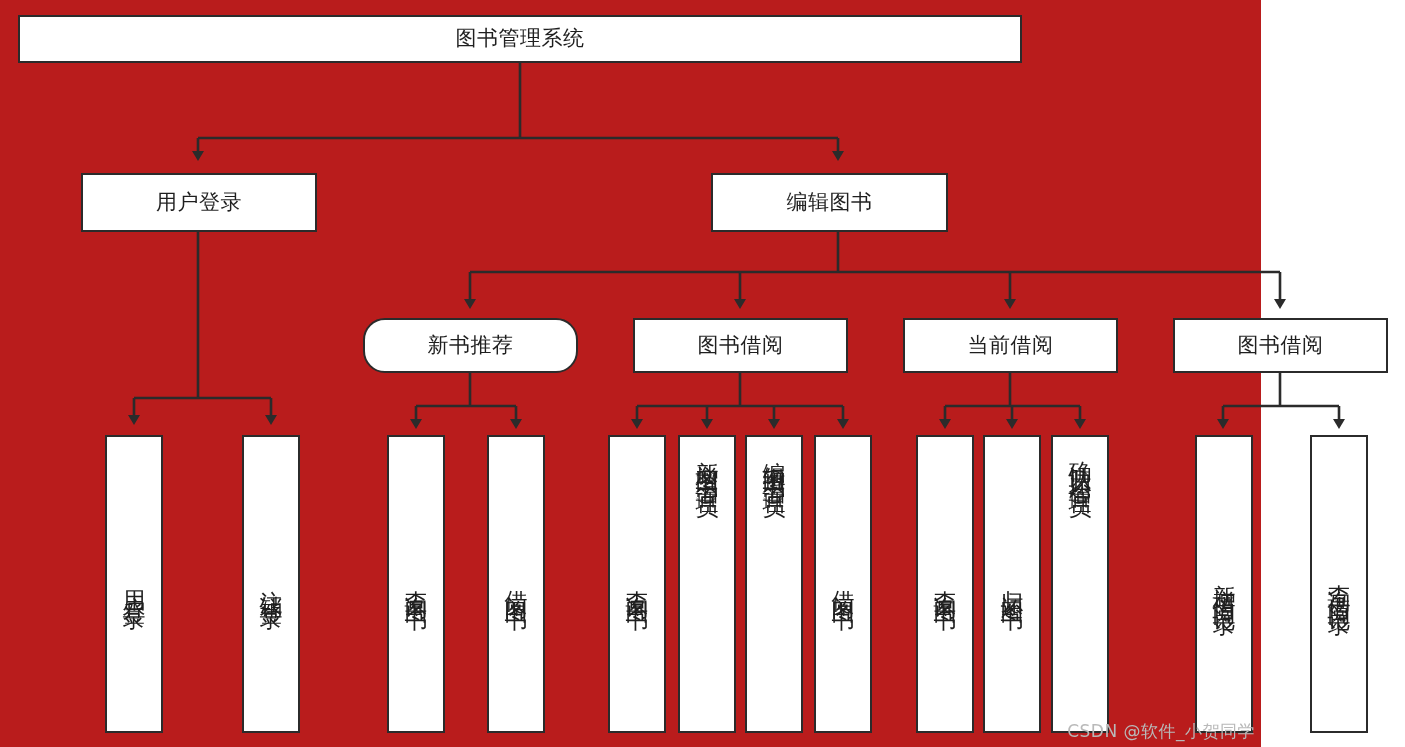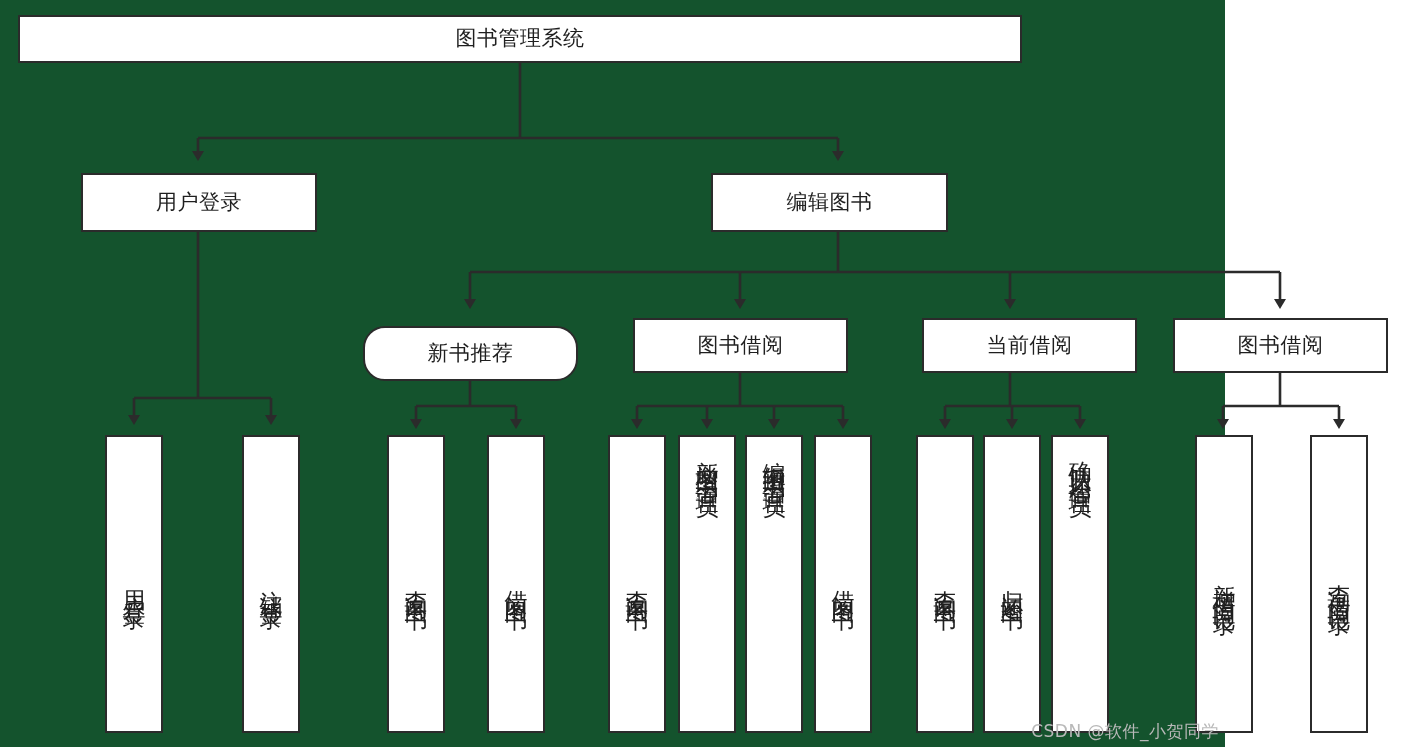--- a/index.html
+++ b/index.html
@@ -1,20 +1,20 @@
 <!DOCTYPE html>
 <html><head>
 <meta charset="utf-8">
 <style>
   html,body{margin:0;padding:0;background:#ffffff;}
   body{
     font-family:"DejaVu Sans","Liberation Sans",sans-serif;
     width:1405px;height:747px;overflow:hidden;
   }
-  #stage{position:relative;width:1225px;height:747px;background:#14532d;}
+  #stage{position:relative;width:1225px;height:747px;background:#b91c1c;padding-left:36px;}
   svg.wires{position:absolute;left:0;top:0;width:1405px;height:747px;}
   .node{
     position:absolute;
     box-sizing:border-box;
     border:2.5px solid #2b2b2b;
     background:#ffffff;
     display:flex;
     align-items:center;
     justify-content:center;
     color:#1f1f1f;
@@ -109,27 +109,27 @@
     <span class="lbl">图书管理系统</span>
   </div>
 
   <div class="node h" style="left:81px;top:173px;width:236px;height:59px;">
     <span class="lbl">用户登录</span>
   </div>
   <div class="node h" style="left:711px;top:173px;width:237px;height:59px;">
     <span class="lbl">编辑图书</span>
   </div>
 
-  <div class="node h" style="left:363px;top:326px;width:215px;height:55px;border-radius:22px;">
+  <div class="node h" style="left:363px;top:318px;width:215px;height:55px;border-radius:22px;">
     <span class="lbl">新书推荐</span>
   </div>
   <div class="node h" style="left:633px;top:318px;width:215px;height:55px;">
     <span class="lbl">图书借阅</span>
   </div>
-  <div class="node h" style="left:903px;top:318px;width:215px;height:55px;margin-left:19px;">
+  <div class="node h" style="left:903px;top:318px;width:215px;height:55px;">
     <span class="lbl">当前借阅</span>
   </div>
   <div class="node h" style="left:1173px;top:318px;width:215px;height:55px;">
     <span class="lbl">图书借阅</span>
   </div>
 
   <div class="node v" style="left:105px;top:435px;width:58px;height:298px;align-items:center;padding-top:0;">
     <span class="lbl">用户登录</span>
   </div>
   <div class="node v" style="left:242px;top:435px;width:58px;height:298px;align-items:center;padding-top:0;">

